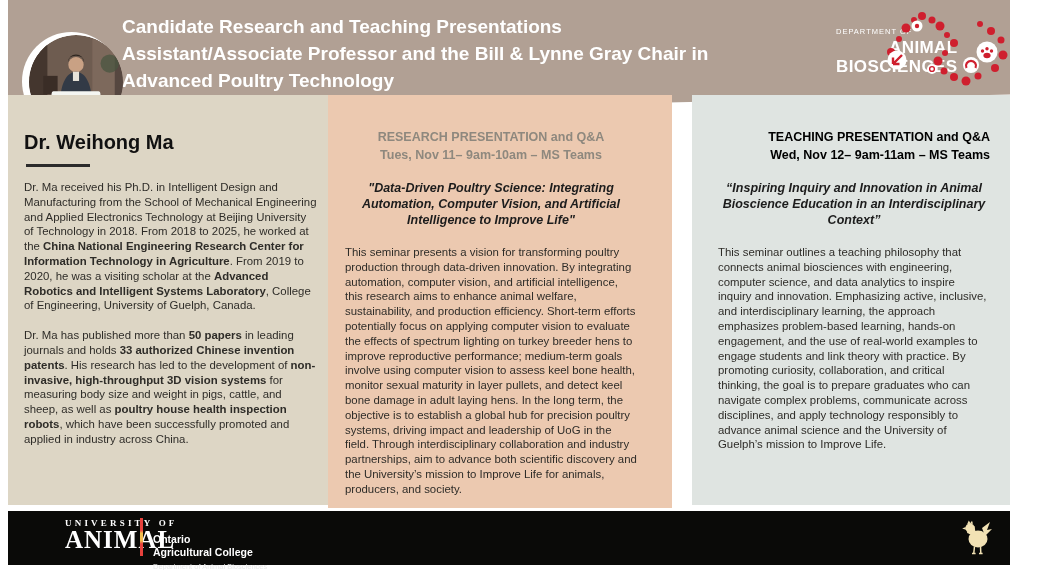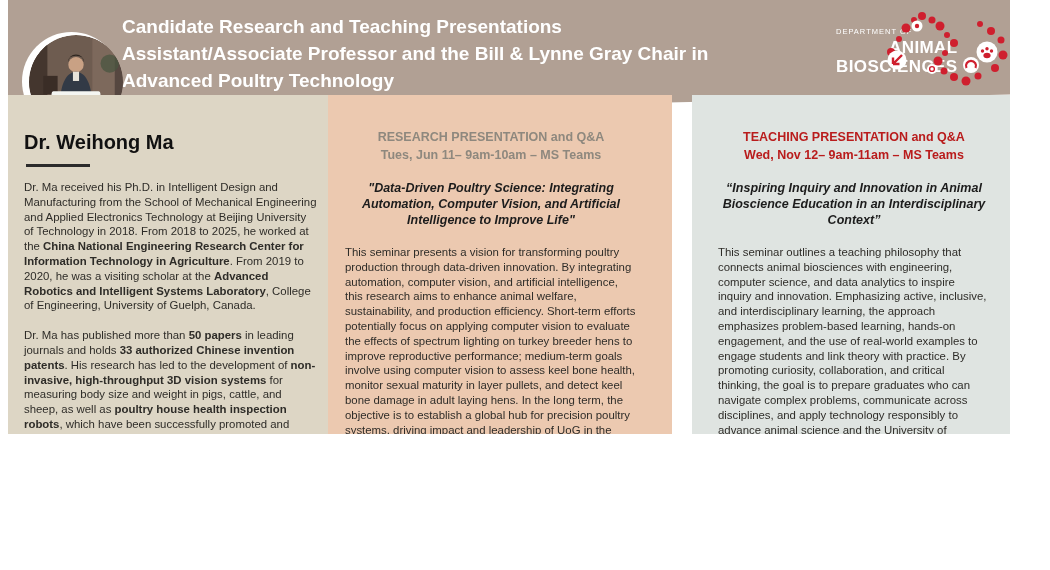--- a/index.html
+++ b/index.html
@@ -1,16 +1,16 @@
 <!DOCTYPE html>
 <html><head>
 <meta charset="utf-8">
 <style>
   html,body{margin:0;padding:0;background:#ffffff;}
-  .page{position:relative;width:1050px;height:434px;background:#ffffff;
+  .page{position:relative;width:1050px;height:570px;background:#ffffff;
         font-family:"Liberation Sans",sans-serif;overflow:hidden;}
 
   
   .banner{position:absolute;left:8px;top:0;width:1002px;height:118px;
           background:#b1a094;clip-path:polygon(0 0,100% 0,100% 80%,0 100%);}
   .banner-title{position:absolute;left:114px;top:13px;color:#ffffff;
           font-weight:bold;font-size:19px;line-height:27px;}
   .photo-wrap{position:absolute;left:22px;top:32px;width:102px;height:100px;}
   .photo-ring{position:absolute;left:0;top:0;width:99px;height:99px;
           background:#ffffff;border-radius:50%;}
@@ -29,21 +29,21 @@
             padding:33px 35px 0 17px;}
   .col-right{left:692px;width:318px;height:410px;background:#dfe4e1;box-sizing:border-box;
             padding:33px 20px 0 26px;}
   .bio-name{font-size:20px;font-weight:bold;color:#111111;}
   .bio-rule{width:64px;height:3px;background:#2b2b2b;margin:10px 0 13px 2px;}
   .bio-head{font-size:15px;font-weight:bold;color:#111111;margin-left:4px;}
   .body-text{font-size:11.4px;line-height:14.8px;color:#2e2c28;margin-top:12px;}
   .b{font-weight:bold;}
   .col-header{font-size:12.5px;font-weight:bold;line-height:18px;text-align:center;}
   .col-mid .col-header{color:#8e887e;}
-  .col-right .col-header{color:#b91c1c;}
+  .col-right .col-header{color:#000000;text-align:right;}
   .talk-title{font-size:12.5px;font-weight:bold;font-style:italic;color:#1c1c1c;
           line-height:16px;text-align:center;margin:16px 2px 0 2px;}
   .seminar-body{font-size:11.4px;line-height:14.8px;color:#2e2c28;margin-top:17px;
           text-align:left;}
 
   
   .footer{position:absolute;left:8px;top:511px;width:1002px;height:54px;background:#0a0a08;}
   .uog{position:absolute;left:57px;top:7px;color:#ffffff;
        font-family:"Liberation Serif",serif;white-space:nowrap;}
   .uog-small{font-size:9px;font-weight:bold;letter-spacing:3.2px;}
@@ -158,21 +158,21 @@
   <div class="col col-left">
     <div class="bio-name">Dr. Weihong Ma</div>
     <div class="bio-rule"></div>
     <div class="body-text"><span>Dr. Ma received his Ph.D. in Intelligent Design and Manufacturing from the School of Mechanical Engineering and Applied Electronics Technology at Beijing University of Technology in 2018. From 2018 to 2025, he worked at the </span><span class="b">China National Engineering Research Center for Information Technology in Agriculture</span><span>. From 2019 to 2020, he was a visiting scholar at the </span><span class="b">Advanced Robotics and Intelligent Systems Laboratory</span><span>, College of Engineering, University of Guelph, Canada.</span></div>
     <div class="body-text" style="margin-top:15px;"><span>Dr. Ma has published more than </span><span class="b">50 papers</span><span> in leading journals and holds </span><span class="b">33 authorized Chinese invention patents</span><span>. His research has led to the development of </span><span class="b">non-invasive, high-throughput 3D vision systems</span><span> for measuring body size and weight in pigs, cattle, and sheep, as well as </span><span class="b">poultry house health inspection robots</span><span>, which have been successfully promoted and applied in industry across China.</span></div>
   </div>
 
   <div class="col col-mid">
     <div class="col-header">
       <div>RESEARCH PRESENTATION and Q&amp;A</div>
-      <div>Tues, Jun 11– 9am-10am – MS Teams</div>
+      <div>Tues, Nov 11– 9am-10am – MS Teams</div>
     </div>
     <div class="talk-title">"Data-Driven Poultry Science: Integrating Automation, Computer Vision, and Artificial Intelligence to Improve Life"</div>
     <div class="seminar-body">This seminar presents a vision for transforming poultry production through data-driven innovation. By integrating automation, computer vision, and artificial intelligence, this research aims to enhance animal welfare, sustainability, and production efficiency. Short-term efforts potentially focus on applying computer vision to evaluate the effects of spectrum lighting on turkey breeder hens to improve reproductive performance; medium-term goals involve using computer vision to assess keel bone health, monitor sexual maturity in layer pullets, and detect keel bone damage in adult laying hens. In the long term, the objective is to establish a global hub for precision poultry systems, driving impact and leadership of UoG in the field. Through interdisciplinary collaboration and industry partnerships, aim to advance both scientific discovery and the University’s mission to Improve Life for animals, producers, and society.</div>
   </div>
 
   <div class="col col-right">
     <div class="col-header">
       <div>TEACHING PRESENTATION and Q&amp;A</div>
       <div>Wed, Nov 12– 9am-11am – MS Teams</div>
     </div>

